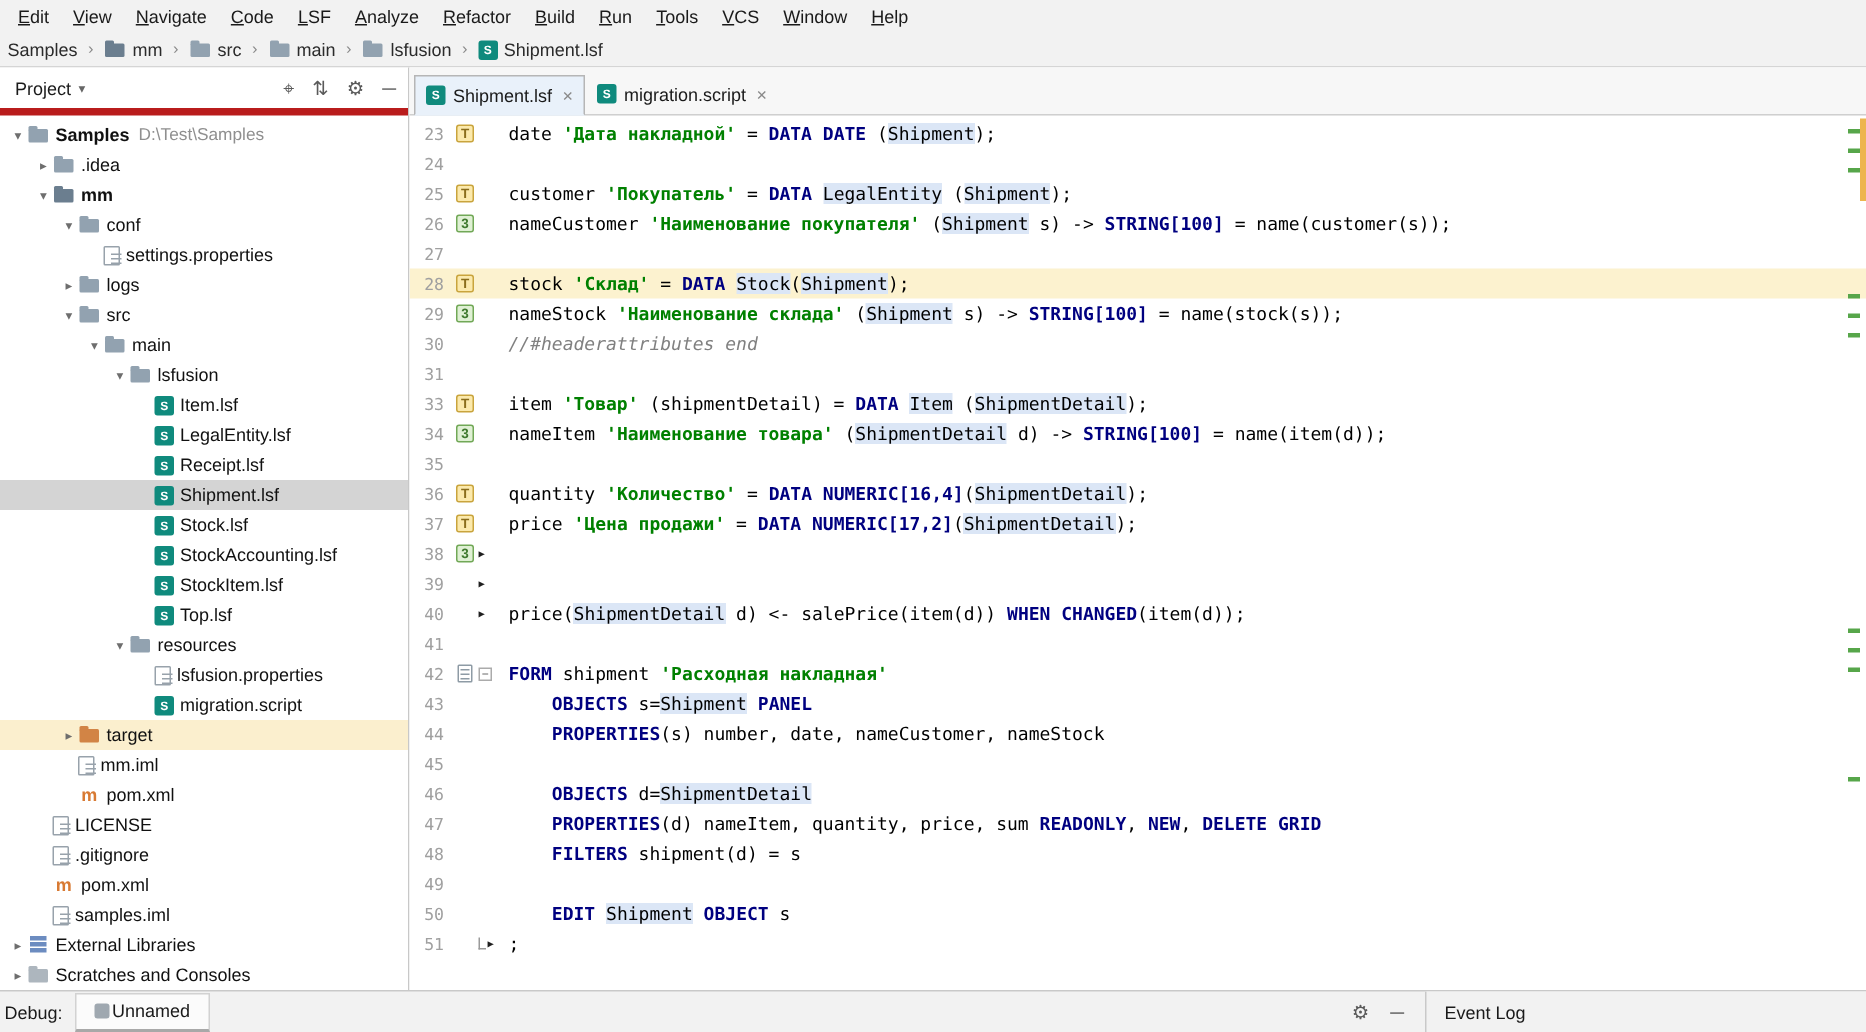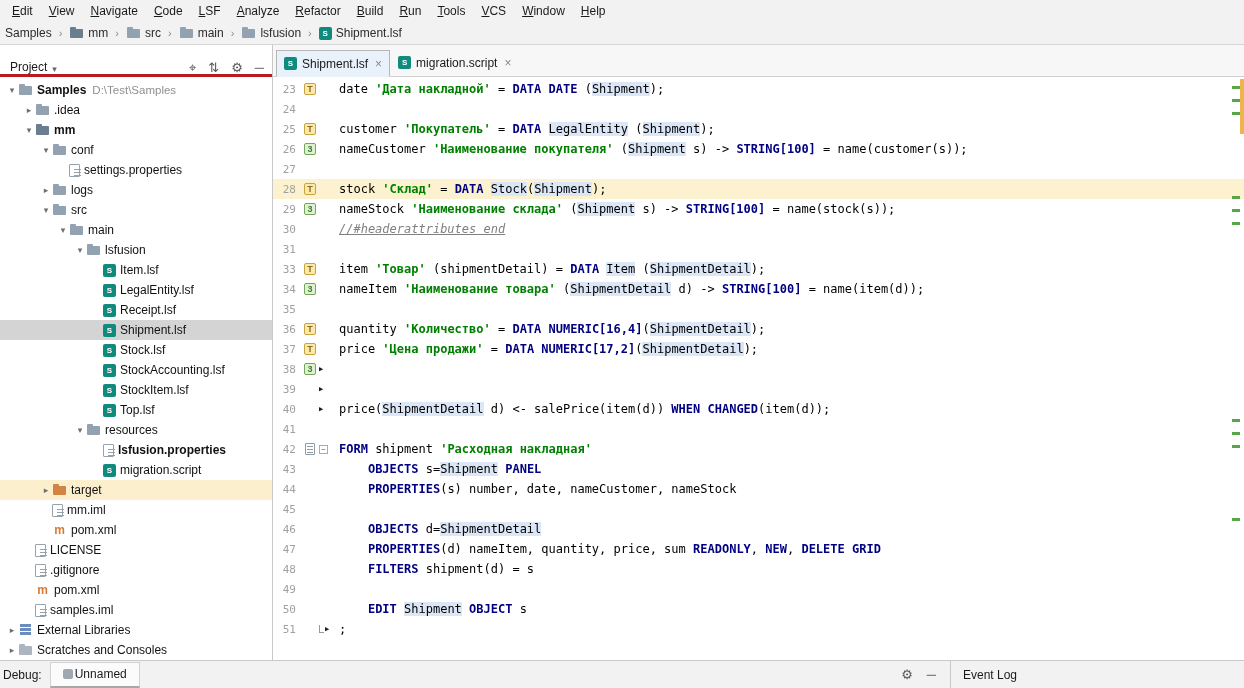--- a/index.html
+++ b/index.html
@@ -9,21 +9,21 @@
   
   .menu-bar{height:22px;background:#F2F2F2;display:flex;align-items:center;padding-left:4px;font-size:12px;color:#1a1a1a;flex:none;}
   .menu-item{padding:2px 8px;cursor:default;}
   .breadcrumb-bar{height:23px;background:#F2F2F2;border-bottom:1px solid #D5D5D5;display:flex;align-items:center;padding-left:2px;font-size:12px;color:#2b2b2b;flex:none;}
   .bc-sep{color:#8a8a8a;font-size:11px;margin:0 4px;}
   .breadcrumb-item{display:inline-flex;align-items:center;gap:4px;padding:1px 3px;}
 
   
   .main{flex:1;min-height:0;display:flex;}
   .project-panel{width:273px;flex:none;border-right:1px solid #C8C8C8;display:flex;flex-direction:column;background:#fff;}
-  .panel-header{height:32px;flex:none;display:flex;align-items:flex-end;padding:0 8px 0 10px;font-size:12px;color:#1a1a1a;border-bottom:3px solid #b91c1c;}
+  .panel-header{height:32px;flex:none;display:flex;align-items:center;padding:0 8px 0 10px;font-size:12px;color:#1a1a1a;border-bottom:5px solid #b91c1c;}
   .panel-caret{font-size:9px;color:#666;margin-left:5px;}
   .panel-tools{margin-left:auto;display:flex;align-items:center;gap:12px;}
   .tool-icon{color:#5a5a5a;font-size:13px;cursor:default;line-height:1;}
   .tree{flex:1;overflow:hidden;padding-top:3px;font-size:12px;color:#111;}
   .tree-row{height:20px;display:flex;align-items:center;white-space:nowrap;cursor:default;}
   .tree-row.selected{background:var(--selection_bg);}
   .tree-row.highlight{background:var(--excluded_row_bg);}
   .chev{width:12px;flex:none;font-size:9px;color:#6e6e6e;text-align:center;}
   .tree-label{margin-left:4px;}
   .tree-label.bold{font-weight:bold;}
@@ -59,21 +59,21 @@
   .g-form::before{content:"";position:absolute;left:1px;top:2px;width:6px;height:1px;background:#8E9BA5;box-shadow:0 3px 0 #8E9BA5,0 6px 0 #8E9BA5;}
   .foldc{width:14px;flex:none;display:flex;align-items:center;justify-content:flex-start;gap:1px;}
   .f-minus{width:9px;height:9px;border:1px solid #ABABAB;background:#fff;color:#555;font-size:8px;line-height:7px;text-align:center;font-family:"Liberation Sans",sans-serif;}
   .f-end{width:5px;height:8px;border-left:1px solid #9A9A9A;border-bottom:1px solid #9A9A9A;}
   .f-arrow{color:#1f1f1f;font-size:7px;line-height:1;}
   .code{white-space:pre;padding-left:6px;color:#000;}
   .t-p{color:#000;}
   .t-k{color:var(--keyword);font-weight:bold;}
   .t-s{color:var(--string);font-weight:bold;}
   .t-c{background:var(--class_bg);}
-  .t-com{color:var(--comment);font-style:italic;text-decoration:underline;}
+  .t-com{color:var(--comment);font-style:italic;}
 
   
   .stripe{position:absolute;top:33px;right:0;bottom:0;width:14px;}
   .stripe-orange{position:absolute;right:0;width:4px;background:var(--stripe_orange);}
   .stripe-mark{position:absolute;right:4px;width:8px;height:3px;background:var(--stripe_green);}
 
   
   .bottom-bar{height:28px;flex:none;border-top:1px solid #C9C9C9;background:#F2F2F2;display:flex;align-items:center;font-size:12px;color:#1a1a1a;}
   .debug-label{padding:0 8px 0 3px;}
   .debug-tab{display:flex;align-items:center;gap:2px;height:26px;padding:0 12px;background:#FBFBFB;border:1px solid #D2D2D2;border-bottom:2px solid #A8A8A8;cursor:default;}
@@ -233,21 +233,21 @@
           <div class="tree-row" style="padding-left: 91px;">
             <span class="chev"></span>
             <span class="ico ico-lsf">S</span>
             <span class="tree-label">Top.lsf</span>
           </div>
           <div class="tree-row" style="padding-left: 74px;">
             <span class="chev">▾</span>
             <span class="ico ico-folder"></span>
             <span class="tree-label">resources</span>
           </div>
-          <div class="tree-row" style="padding-left: 91px; font-weight: bold;">
+          <div class="tree-row" style="padding-left: 91px;">
             <span class="chev"></span>
             <span class="ico ico-doc"></span>
             <span class="tree-label">lsfusion.properties</span>
           </div>
           <div class="tree-row" style="padding-left: 91px;">
             <span class="chev"></span>
             <span class="ico ico-lsf">S</span>
             <span class="tree-label">migration.script</span>
           </div>
           <div class="tree-row highlight" style="padding-left: 40px;">

